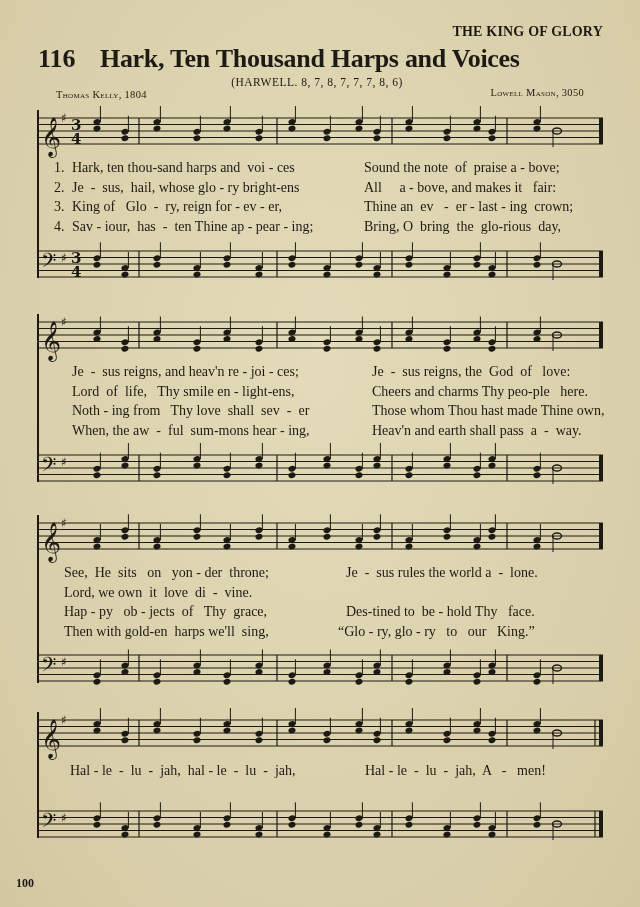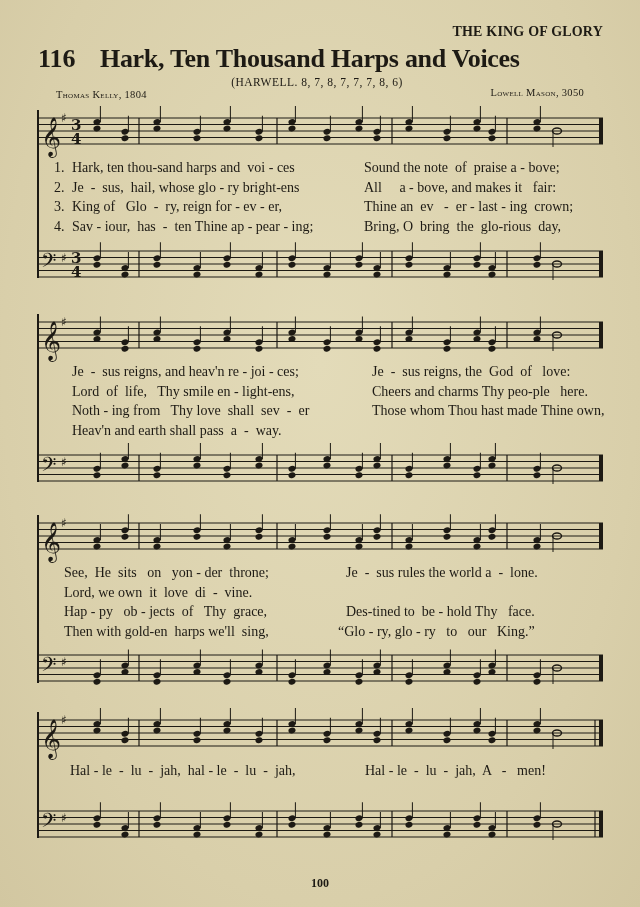--- a/index.html
+++ b/index.html
@@ -22,21 +22,21 @@
   .author { left:56px; top:89px; font-size:10.5px; font-variant:small-caps; letter-spacing:0.3px; }
   .composer { right:56px; top:87px; font-size:10.5px; font-variant:small-caps; letter-spacing:0.3px; }
   .system-bracket { left:37px; width:2px; background:#1d1a14; }
   svg.staff { position:absolute; left:37px; overflow:visible; }
   .lyrics { left:54px; width:560px; font-size:14px; line-height:19.5px; }
   .lyric-line { display:flex; white-space:pre; }
   .lyric-line .num { width:18px; }
   .lyric-line .a { width:292px; }
   .lyric-line .b { }
   .lyrics.indent .a { width:300px; }
-  .page-number { left:0; width:632px; text-align:center; top:876px; font-size:12px; font-weight:bold; padding-left:8px; box-sizing:border-box; }
+  .page-number { left:0; width:632px; text-align:left; top:876px; font-size:12px; font-weight:bold; padding-left:16px; box-sizing:border-box; }
 </style>
 </head>
 <body>
 
 <div class="abs running-head">THE KING OF GLORY</div>
 <div class="abs hymn-number">116</div>
 <div class="abs hymn-title">Hark, Ten Thousand Harps and Voices</div>
 <div class="abs tune">(HARWELL.  8, 7, 8, 7, 7, 7, 8, 6)</div>
 <div class="abs author">Thomas Kelly, 1804</div>
 <div class="abs composer">Lowell Mason, 3050</div>
@@ -237,21 +237,21 @@
     <ellipse cx="500" cy="18.5" rx="3.6" ry="2.8" fill="#1d1a14" transform="rotate(-20 500 18.5)"></ellipse>
     <ellipse cx="500" cy="25" rx="3.6" ry="2.8" fill="#1d1a14" transform="rotate(-20 500 25)"></ellipse>
     <line x1="503.4" x2="503.4" y1="18.5" y2="2.5" stroke="#1d1a14" stroke-width="1"></line>
     <ellipse cx="520" cy="21" rx="4.5" ry="3" fill="none" stroke="#1d1a14" stroke-width="1.4"></ellipse>
     <line x1="516" x2="516" y1="21" y2="37" stroke="#1d1a14" stroke-width="1"></line>
   </svg>
 <div class="abs lyrics indent" style="top:362px;">
   <div class="lyric-line"><span class="num"></span><span class="a">Je  -  sus reigns, and heav'n re - joi - ces;</span><span class="b">Je  -  sus reigns, the  God  of   love:</span></div>
   <div class="lyric-line"><span class="num"></span><span class="a">Lord  of  life,   Thy smile en - light-ens,</span><span class="b">Cheers and charms Thy peo-ple   here.</span></div>
   <div class="lyric-line"><span class="num"></span><span class="a">Noth - ing from   Thy love  shall  sev  -  er</span><span class="b">Those whom Thou hast made Thine own,</span></div>
-  <div class="lyric-line"><span class="num"></span><span class="b">Heav'n and earth shall pass  a  -  way.</span></div>
+  <div class="lyric-line"><span class="num"></span><span class="a">When, the aw  -  ful  sum-mons hear - ing,</span><span class="b">Heav'n and earth shall pass  a  -  way.</span></div>
 </div>
 <svg class="staff" style="top:447px;" width="568" height="40">
     <line x1="0" x2="566" y1="8" y2="8" stroke="#1d1a14" stroke-width="1"></line>
     <line x1="0" x2="566" y1="14.5" y2="14.5" stroke="#1d1a14" stroke-width="1"></line>
     <line x1="0" x2="566" y1="21" y2="21" stroke="#1d1a14" stroke-width="1"></line>
     <line x1="0" x2="566" y1="27.5" y2="27.5" stroke="#1d1a14" stroke-width="1"></line>
     <line x1="0" x2="566" y1="34" y2="34" stroke="#1d1a14" stroke-width="1"></line>
     <line x1="1" x2="1" y1="8" y2="34" stroke="#1d1a14" stroke-width="1.5"></line>
     <text x="4" y="28" font-size="24" fill="#1d1a14" font-family="DejaVu Sans, sans-serif">𝄢</text>
     <text x="24" y="18.5" font-size="12" fill="#1d1a14" font-family="DejaVu Sans, sans-serif">♯</text>

